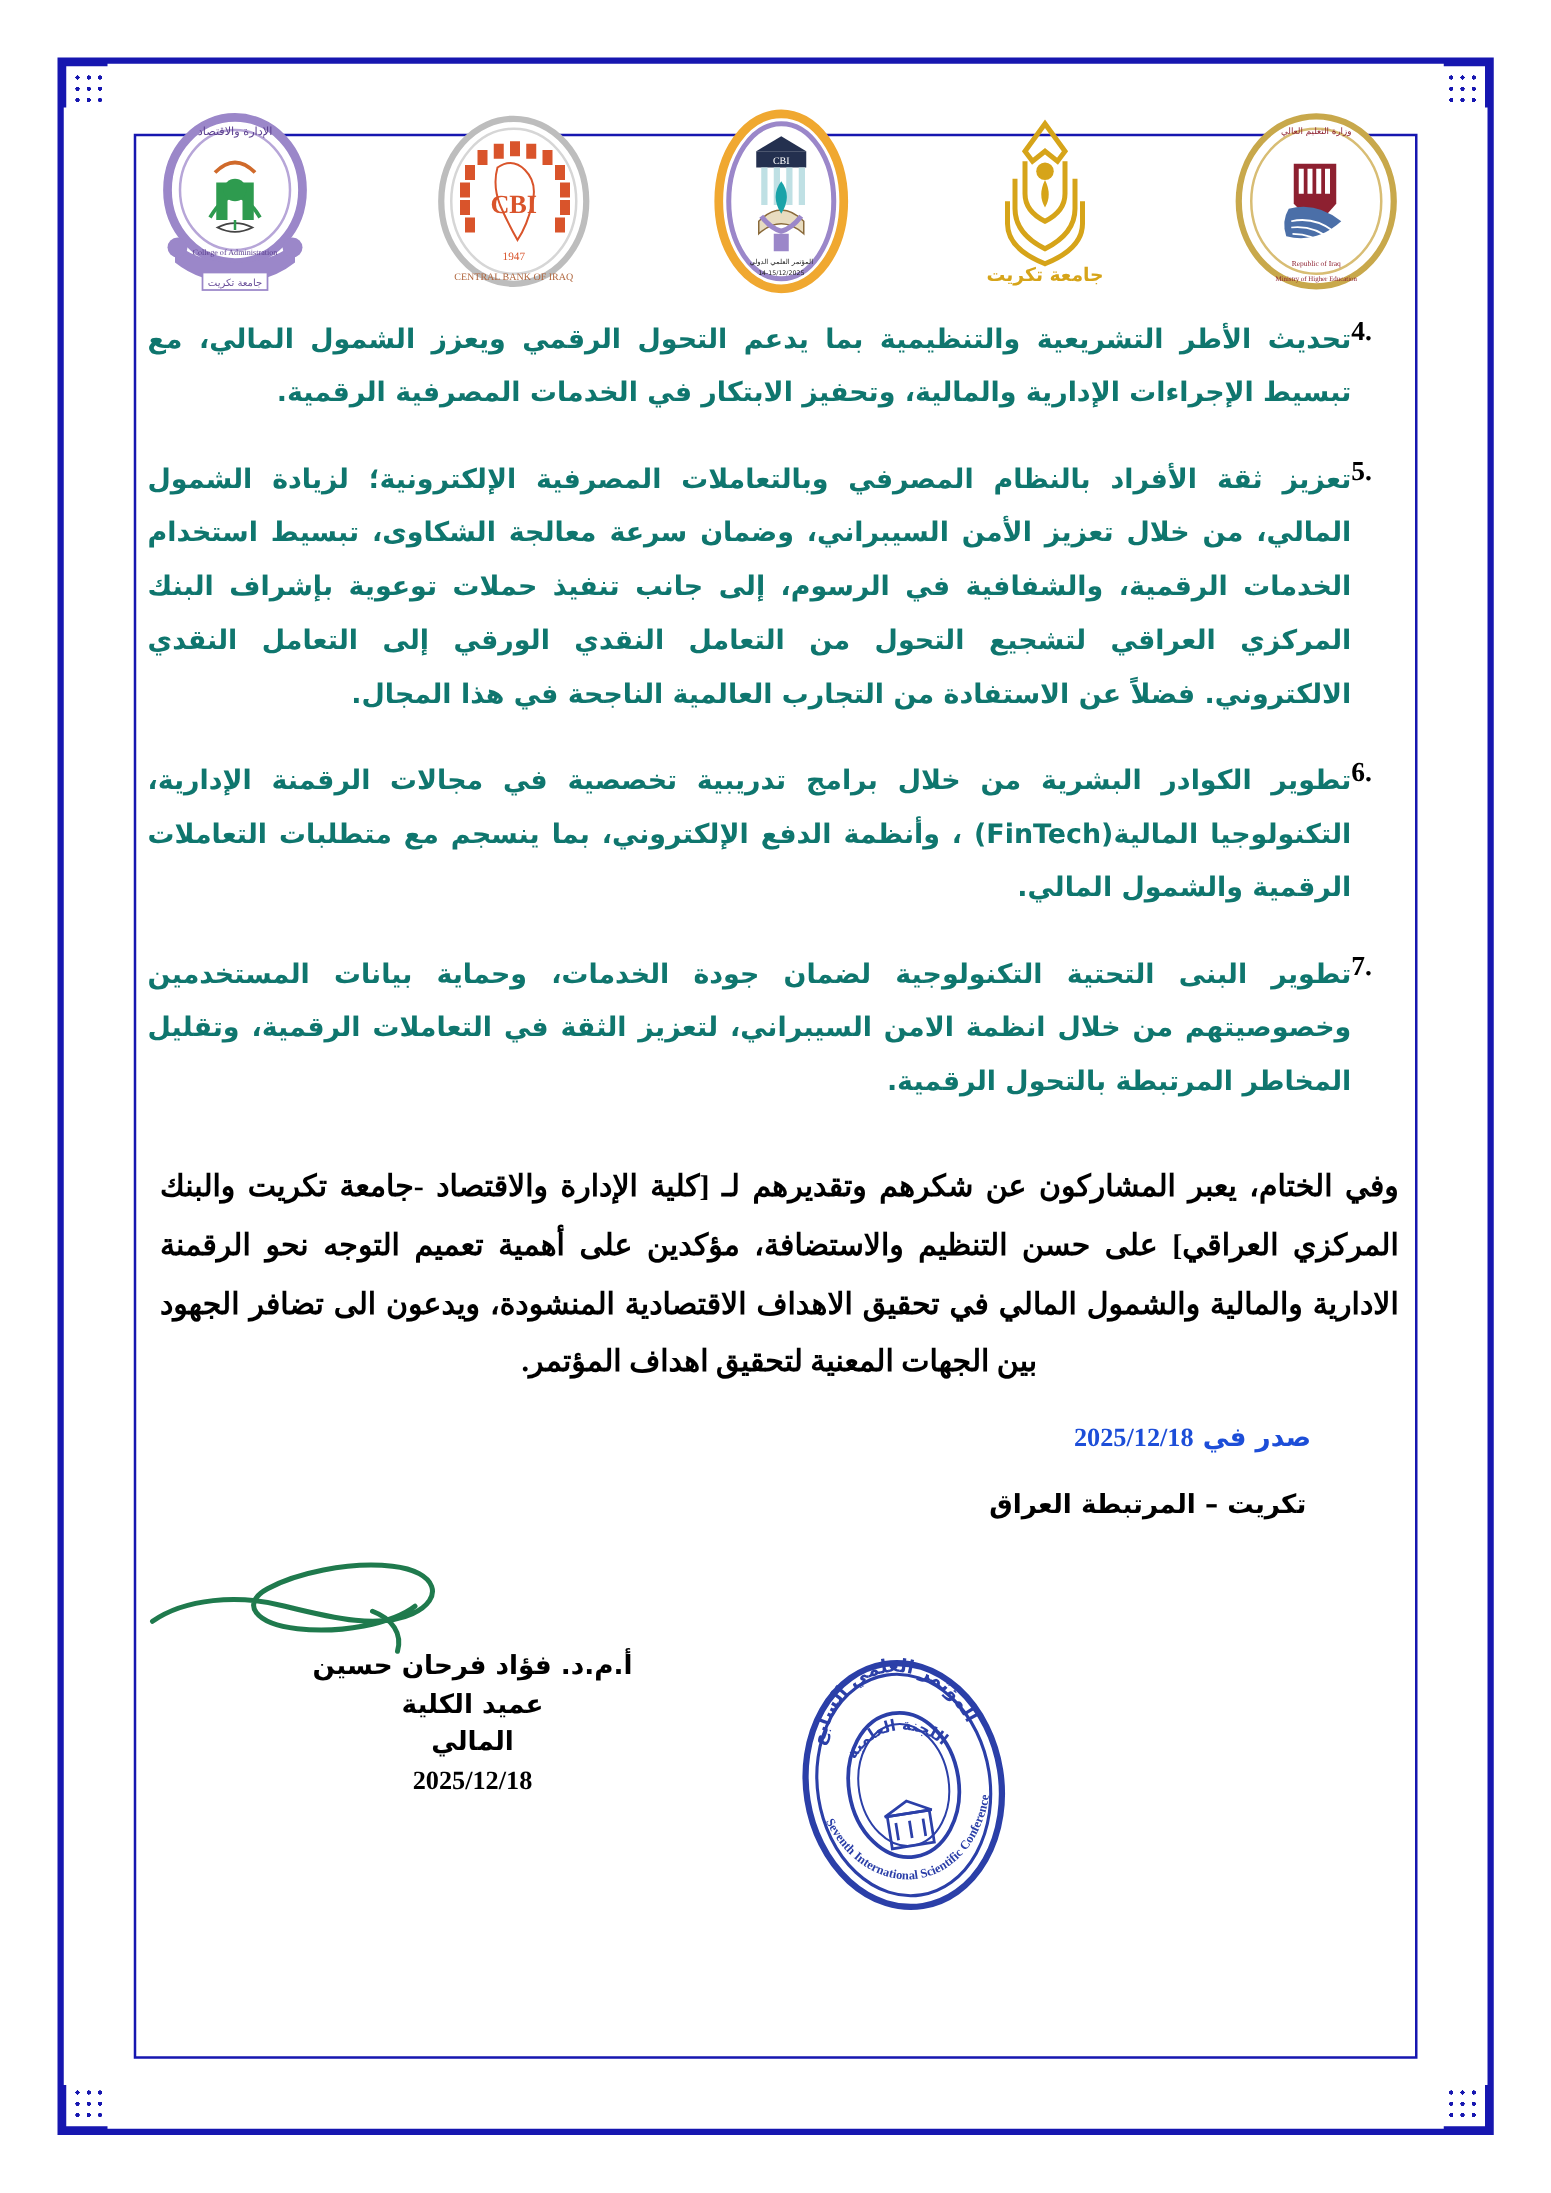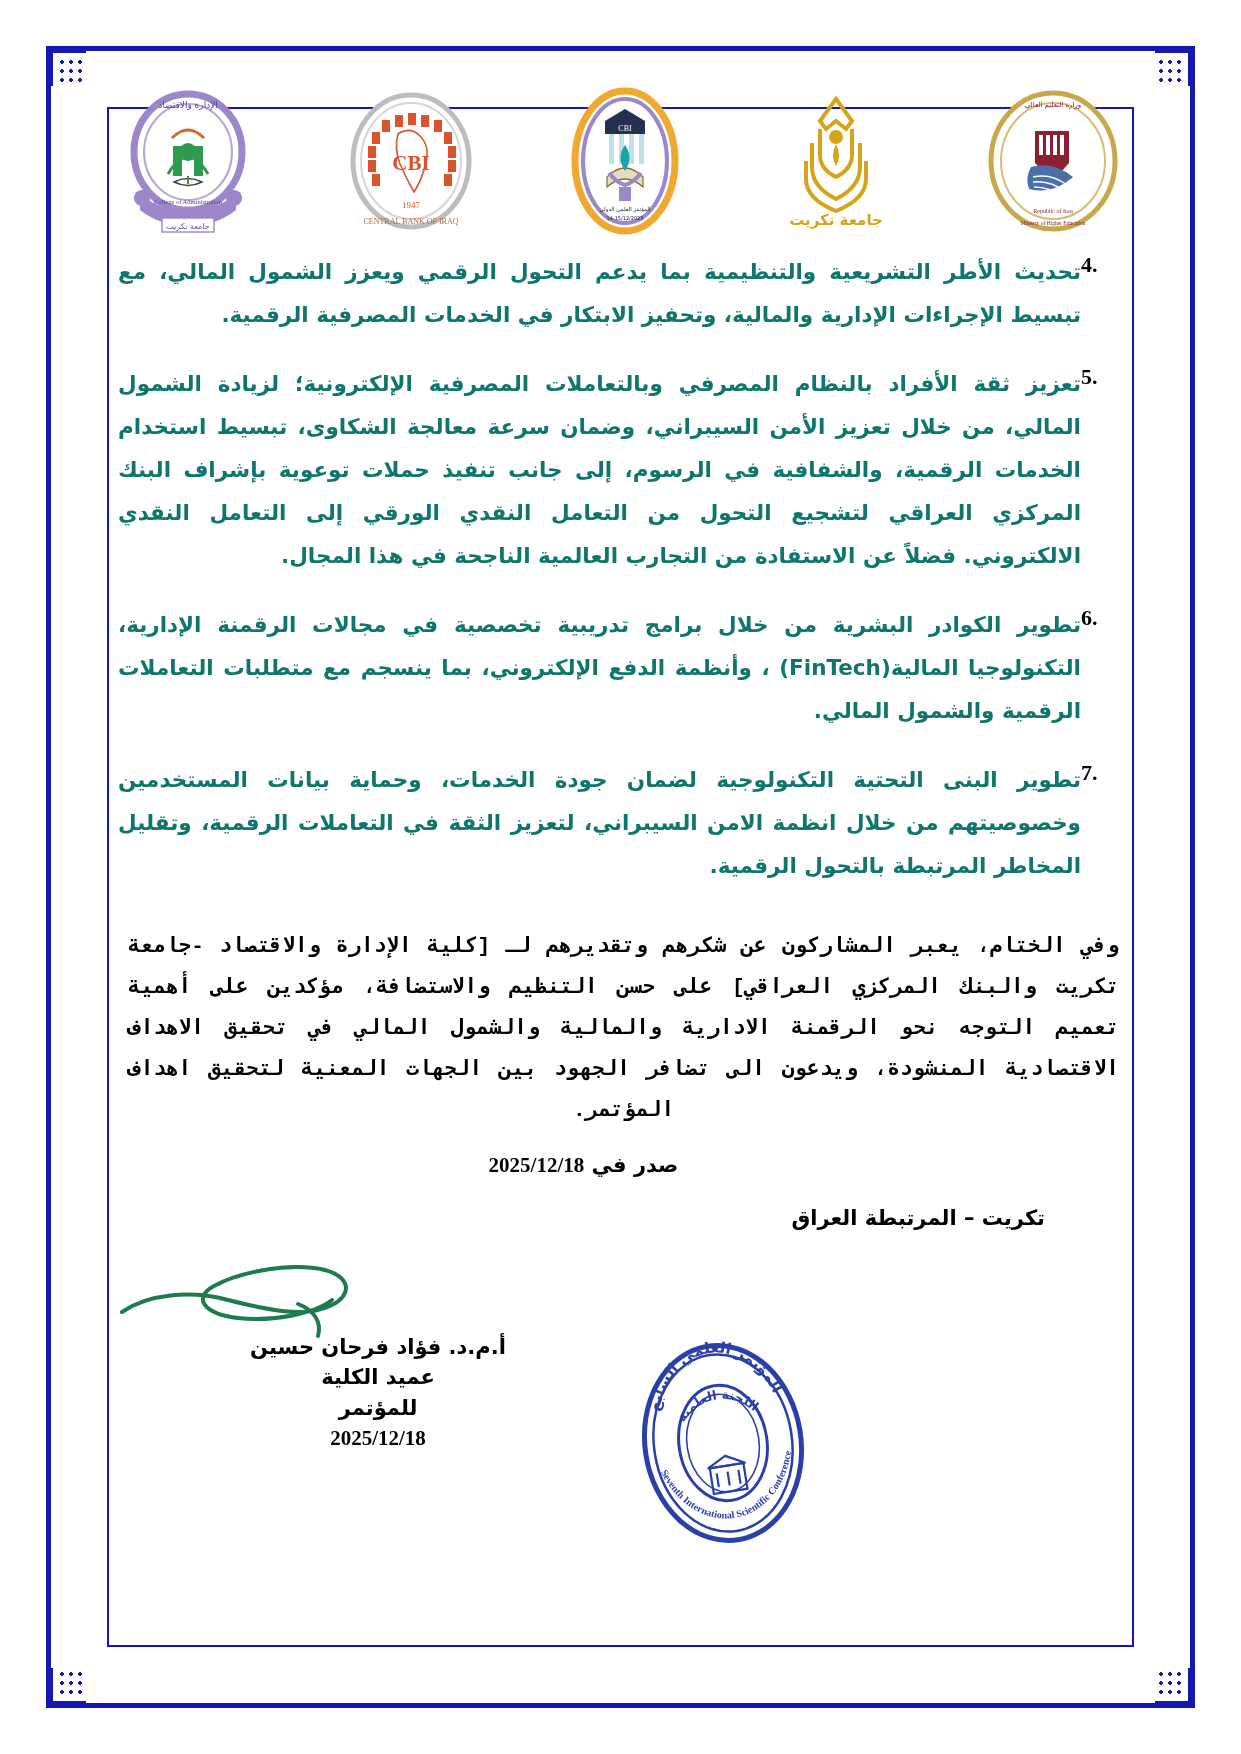--- a/index.html
+++ b/index.html
@@ -113,39 +113,38 @@
     line-height:2.0;
     font-weight:700;
     color:#0f766e;
     text-align:justify;
     text-align-last:center;
     font-family:"DejaVu Sans","Liberation Sans",sans-serif;
   }
   .rec-text.lastline-right{text-align-last:right;}
 
   .closing{
-    font-size:21px;
+    font-size:24px;
     line-height:1.95;
     font-weight:700;
     color:#000;
     text-align:justify;
     text-align-last:center;
     margin-top:40px;
     padding:0 4px 0 10px;
-    font-family:Liberation Mono, monospace;
+    font-family:Liberation Serif, serif;
   }
 
   .issued-line{
     font-size:21px;
     font-weight:700;
     margin-top:16px;
     padding-right:74px;
-    color:#000000;
-    font-family:"DejaVu Sans","Liberation Sans",sans-serif;
-    text-align:center;
+    color:#1d4ed8;
+    font-family:"DejaVu Sans","Liberation Sans",sans-serif;
   }
   .issued-line .lat{
     direction:ltr;
     unicode-bidi:embed;
     display:inline-block;
     font-family:"Liberation Serif","DejaVu Serif",serif;
   }
   .place-line{
     font-size:21px;
     font-weight:700;
@@ -345,21 +344,21 @@
 
     <svg class="signature-mark" viewBox="0 0 330 110">
       <path d="M4 74 C30 56 72 52 110 62 C150 72 186 80 212 68 C238 56 232 34 196 30
                C160 26 118 36 96 48 C74 60 86 76 120 80 C154 84 196 76 214 62" fill="none" stroke="#1f7a4d" stroke-width="4" stroke-linecap="round"></path>
       <path d="M180 66 C196 72 204 84 200 98" fill="none" stroke="#1f7a4d" stroke-width="4" stroke-linecap="round"></path>
     </svg>
 
     <div class="sig-block">
       <div>أ.م.د. فؤاد فرحان حسين</div>
       <div>عميد الكلية</div>
-      <div>للمؤتمر</div>
+      <div>المالي</div>
       <div class="lat">2025/12/18</div>
     </div>
 
     <svg class="stamp" viewBox="0 0 210 230">
       <g transform="rotate(-9 105 115)">
         <ellipse cx="105" cy="115" rx="78" ry="98" fill="none" stroke="#2b3fa8" stroke-width="5"></ellipse>
         <ellipse cx="105" cy="115" rx="69" ry="89" fill="none" stroke="#2b3fa8" stroke-width="2.5"></ellipse>
         <ellipse cx="105" cy="115" rx="44" ry="58" fill="none" stroke="#2b3fa8" stroke-width="3"></ellipse>
         <ellipse cx="105" cy="115" rx="36" ry="49" fill="none" stroke="#2b3fa8" stroke-width="1.6"></ellipse>
         <path id="arcTop" d="M42 106 A63 82 0 0 1 168 106" fill="none"></path>

